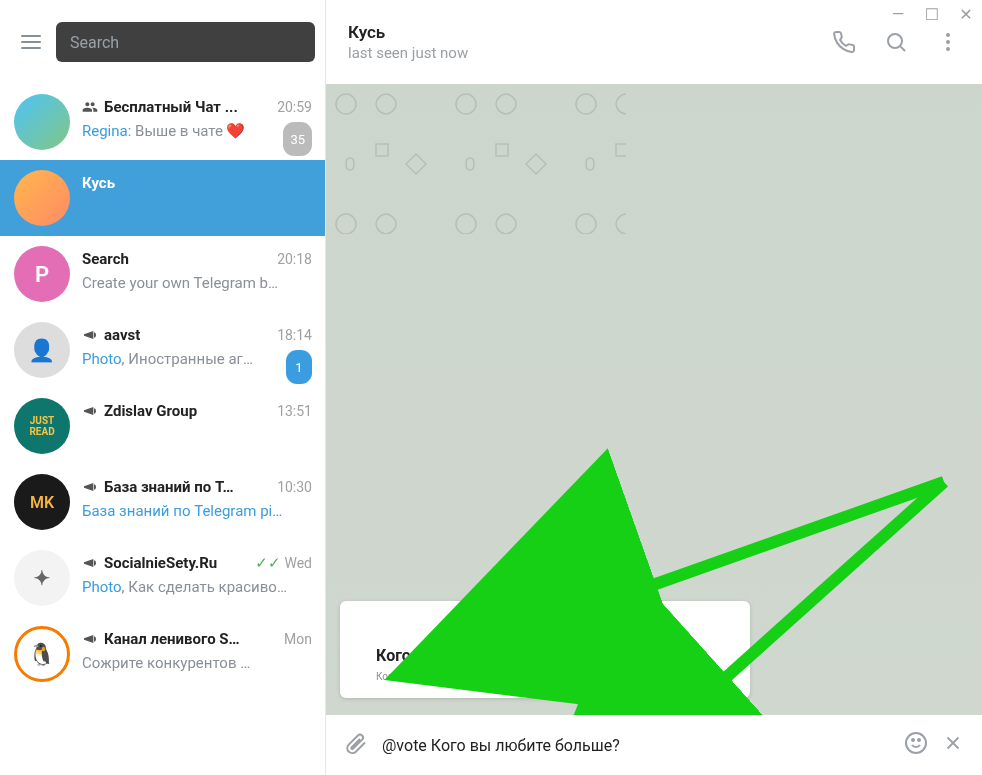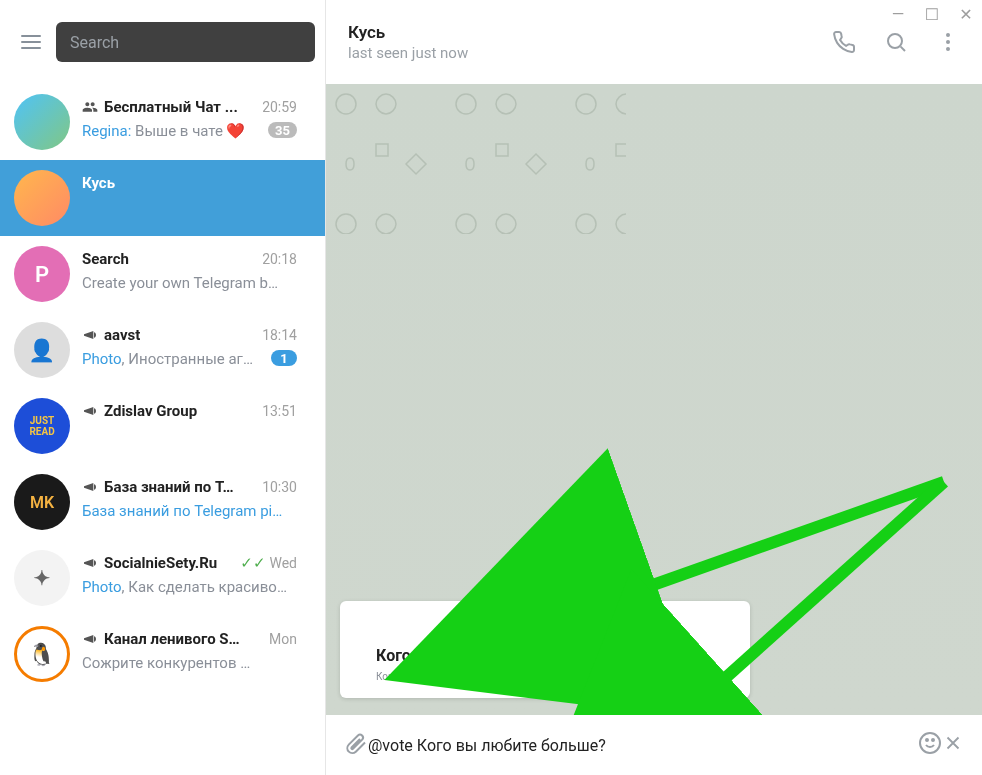--- a/index.html
+++ b/index.html
@@ -13,31 +13,31 @@
 .app { display:flex; height:100%; padding-top:0; }
 
 
 .sidebar { width:326px; min-width:326px; background:#fff; display:flex; flex-direction:column; border-right:1px solid #e6e6e6; }
 .sb-top { display:flex; align-items:center; padding:12px 10px 12px 12px; gap:6px; height:84px; }
 .hamburger { width:38px; height:38px; display:flex; flex-direction:column; justify-content:center; align-items:center; gap:4px; cursor:pointer; }
 .hamburger div { width:20px; height:2px; background:#87909a; border-radius:2px; }
 .search-box { flex:1; height:40px; background:#404040; border-radius:6px; display:flex; align-items:center; padding:0 14px; color:#9aa0a6; font-size:16px; }
 
 .chat-list { flex:1; overflow:hidden; }
-.chat-item { display:flex; align-items:flex-start; padding:10px 28px 10px 14px; height:76px; position:relative; cursor:pointer; }
+.chat-item { display:flex; align-items:flex-start; padding:10px 13px 10px 14px; height:76px; position:relative; cursor:pointer; }
 .chat-item.active { background:#419fd9; }
 .avatar { width:56px; height:56px; border-radius:50%; flex-shrink:0; background:#ccc; display:flex; align-items:center; justify-content:center; font-size:22px; color:#fff; font-weight:600; }
 .chat-body { flex:1; margin-left:12px; overflow:hidden; padding-top:4px; }
 .chat-row1 { display:flex; align-items:center; justify-content:space-between; }
 .chat-name { font-weight:700; font-size:15px; color:#222; white-space:nowrap; overflow:hidden; text-overflow:ellipsis; display:flex; align-items:center; gap:6px; }
 .chat-item.active .chat-name { color:#fff; }
 .chat-time { font-size:14px; color:#a0a0a0; white-space:nowrap; margin-left:8px; display:flex; align-items:center; gap:4px; }
 .chat-row2 { display:flex; align-items:flex-start; justify-content:space-between; margin-top:6px; }
 .chat-preview { font-size:15px; color:#8a8f98; white-space:nowrap; overflow:hidden; text-overflow:ellipsis; flex:1; }
-.badge { min-width:26px; height:16px; border-radius:11px; background:#bbb; color:#fff; font-size:13px; font-weight:700; display:flex; align-items:center; justify-content:center; padding:0 7px; margin-left:6px; }
+.badge { min-width:26px; height:34px; border-radius:11px; background:#bbb; color:#fff; font-size:13px; font-weight:400; display:flex; align-items:center; justify-content:center; padding:0 7px; margin-left:6px; }
 .badge.blue { background:#3a9de0; }
 .sender { color:#3a9de0; }
 .link-text { color:#3a9de0; }
 .megaphone-icon, .group-icon { display:inline-flex; color:#555; }
 .checks { color:#4fae4e; font-size:15px; }
 
 
 .main { flex:1; display:flex; flex-direction:column; position:relative; }
 .main-header { height:84px; display:flex; align-items:center; padding:0 22px; }
 .mh-left { flex:1; }
@@ -47,33 +47,33 @@
 .mh-icons svg { width:24px; height:24px; cursor:pointer; }
 
 .chat-bg { flex:1; background:linear-gradient(#cdd6cd,#cfd7ce); position:relative; overflow:hidden; }
 .doodle { position:absolute; inset:0; opacity:0.35; mix-blend-mode:multiply; }
 
 .popup { position:absolute; left:14px; bottom:17px; width:410px; background:#fff; border-radius:6px; box-shadow:0 1px 4px rgba(0,0,0,0.15); padding:14px 36px 16px; }
 .popup-title { text-align:center; color:#3a9de0; font-weight:700; font-size:16px; margin-bottom:12px; }
 .popup-q { font-weight:700; font-size:16px; color:#222; margin-bottom:6px; }
 .popup-opts { font-size:10px; color:#8a8f98; }
 
-.composer { display:flex; align-items:center; padding:10px 18px; height:60px; background:#fff; }
+.composer { display:flex; align-items:center; padding:10px 18px; height:60px; gap:14px; background:#fff; }
 .composer .attach, .composer .emoji, .composer .clear { color:#9aa0a6; cursor:pointer; }
 .composer-text { flex:1; font-size:16px; color:#222; }
 
 .arrow { position:absolute; pointer-events:none; }
 
 
 .av1 { background:linear-gradient(135deg,#4fc3f7,#81c784); }
 .av2 { background:linear-gradient(135deg,#ffb74d,#ff8a65); }
 .av-vote { background:#3a9de0; }
 .av-polly { background:#e36eb5; }
 .av-aavst { background:#ddd; }
-.av-zd { background:#1d4ed8; color:#f5c542; font-size:10px; font-weight:700; text-align:center; line-height:1.1; }
+.av-zd { background:#0f766e; color:#f5c542; font-size:10px; font-weight:700; text-align:center; line-height:1.1; }
 .av-mk { background:#1a1a1a; color:#f5b342; font-size:16px; }
 .av-ss { background:#f3f3f3; color:#666; font-size:20px; }
 .av-lazy { background:#fff; border:3px solid #f57c00; }
 </style>
 </head>
 <body>
 
 <div class="window-controls">
   <span>—</span>
   <span>☐</span>

